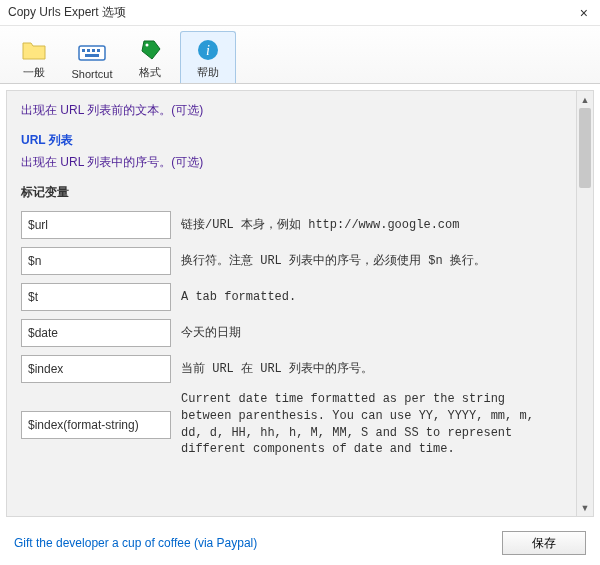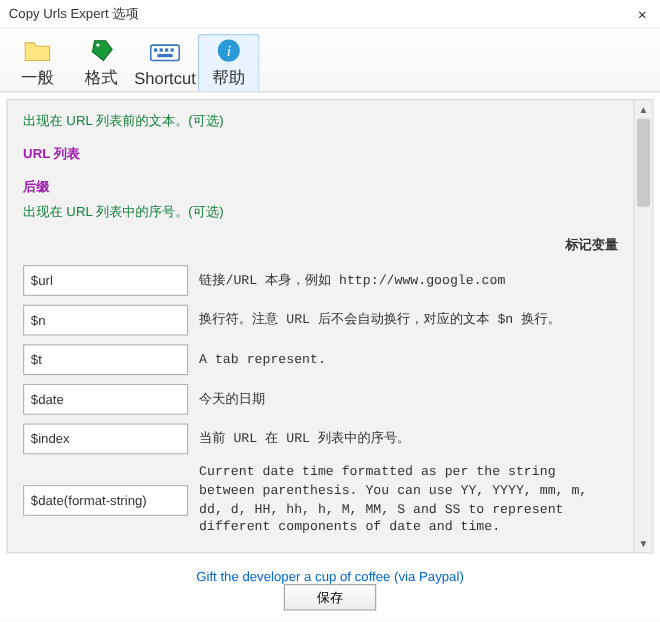--- a/index.html
+++ b/index.html
@@ -51,21 +51,21 @@
     border: 1px solid transparent;
     border-bottom: none;
     border-radius: 3px 3px 0 0;
     padding-bottom: 3px;
   }
   .tab.active {
     background: #e8f3ff;
     border-color: #a6c8e6;
   }
   .tab .icon { width: 28px; height: 26px; display:flex; align-items:center; justify-content:center; }
-  .tab .label { font-size: 15px; color: #333; margin-top: 2px; }
+  .tab .label { font-size: 11px; color: #333; margin-top: 2px; }
   .content-wrap {
     flex: 1;
     display: flex;
     background: #f2f2f2;
     border: 1px solid #d9d9d9;
     margin: 6px;
     position: relative;
     overflow: hidden;
   }
   .content {
@@ -86,43 +86,42 @@
   .scrollbar .arrow {
     width: 100%; height: 17px;
     display:flex; align-items:center; justify-content:center;
     font-size:9px; color:#606060; cursor:pointer;
   }
   .scrollbar .track { flex:1; position:relative; width:100%; }
   .scrollbar .thumb {
     position:absolute; left:2px; right:2px; top:0; height:80px;
     background:#c8c8c8; border-radius:2px;
   }
-  .section-title { font-weight: bold; margin-top: 12px; margin-bottom: 4px; color:#a21caf; }
-  .section-desc { margin-bottom: 8px; color:#15803d; }
-  .var-section-title { font-weight: bold; margin-top: 12px; margin-bottom: 6px; color:#333;text-align:right; }
+  .section-title { font-weight: bold; margin-top: 12px; margin-bottom: 4px; color:#1d4ed8; }
+  .section-desc { margin-bottom: 8px; color:#4c1d95; }
+  .var-section-title { font-weight: bold; margin-top: 12px; margin-bottom: 6px; color:#333; }
   .var-table { width: 100%; border-collapse: collapse; }
   .var-table td { vertical-align: middle; padding: 4px 0; }
   .var-table td.var-cell { width: 160px; padding-right: 10px; }
   .var-box {
     display: inline-block;
     width: 150px;
     border: 1px solid #b0b0b0;
     background: #fff;
     padding: 4px 6px;
     font-size: 12px;
     color: #333;
   }
   .var-desc { color:#333; line-height:1.4;font-family:Liberation Mono, monospace; }
   .footer {
     display: flex;
     align-items: center;
     justify-content: space-between;
     padding: 8px 14px 10px 14px;
     background: #fff;
-    flex-direction: column;
   }
   .footer .link { color: #0066cc; cursor: pointer; font-size: 12px; }
   .footer .save-btn {
     min-width: 84px;
     height: 24px;
     background: linear-gradient(#fdfdfd,#ececec);
     border: 1px solid #a0a0a0;
     cursor: pointer;
     font-size: 12px;
     font-family: inherit;
@@ -141,86 +140,85 @@
   <div class="tab">
     <span class="icon">
       <svg width="26" height="22" viewBox="0 0 26 22">
           <path d="M2 4 L10 4 L12 7 L24 7 L24 20 L2 20 Z" fill="#ffe680" stroke="#d4b84a" stroke-width="1"></path>
         </svg>
     </span>
     <span class="label">一般</span>
   </div>
   <div class="tab">
     <span class="icon">
-      <svg width="24" height="22" viewBox="0 0 24 22">
-          <path d="M6 2 L16 2 L22 10 L14 20 L4 12 Z" fill="#1a9a3a" stroke="#0d6b24" stroke-width="1"></path>
-          <circle cx="9" cy="6" r="1.5" fill="#fff"></circle>
-        </svg>
-    </span>
-    <span class="label">格式</span>
-  </div>
-  <div class="tab">
-    <span class="icon">
       <svg width="28" height="20" viewBox="0 0 28 20">
           <rect x="1" y="3" width="26" height="14" rx="2" fill="#fff" stroke="#3a78c4" stroke-width="1.5"></rect>
           <rect x="4" y="6" width="3" height="3" fill="#3a78c4"></rect>
           <rect x="9" y="6" width="3" height="3" fill="#3a78c4"></rect>
           <rect x="14" y="6" width="3" height="3" fill="#3a78c4"></rect>
           <rect x="19" y="6" width="3" height="3" fill="#3a78c4"></rect>
           <rect x="7" y="11" width="14" height="3" fill="#3a78c4"></rect>
         </svg>
     </span>
     <span class="label">Shortcut</span>
   </div>
+  <div class="tab">
+    <span class="icon">
+      <svg width="24" height="22" viewBox="0 0 24 22">
+          <path d="M6 2 L16 2 L22 10 L14 20 L4 12 Z" fill="#1a9a3a" stroke="#0d6b24" stroke-width="1"></path>
+          <circle cx="9" cy="6" r="1.5" fill="#fff"></circle>
+        </svg>
+    </span>
+    <span class="label">格式</span>
+  </div>
   <div class="tab active">
     <span class="icon">
       <svg width="24" height="24" viewBox="0 0 24 24">
           <circle cx="12" cy="12" r="10" fill="#2a9ad6"></circle>
           <text x="12" y="17" text-anchor="middle" font-family="Georgia,serif" font-style="italic" font-size="14" fill="#fff">i</text>
         </svg>
     </span>
     <span class="label">帮助</span>
   </div>
 </div>
 
 <div class="content-wrap">
   <div class="content">
     <div class="section-desc">出现在 URL 列表前的文本。(可选)</div>
 
     <div class="section-title">URL 列表</div>
 
-    <div class="section-title">后缀</div>
     <div class="section-desc">出现在 URL 列表中的序号。(可选)</div>
 
     <div class="var-section-title">标记变量</div>
 
     <table class="var-table">
       <tbody>
           <tr>
         <td class="var-cell"><span class="var-box">$url</span></td>
         <td class="var-desc">链接/URL 本身，例如 http://www.google.com</td>
       </tr>
       <tr>
         <td class="var-cell"><span class="var-box">$n</span></td>
-        <td class="var-desc">换行符。注意 URL 后不会自动换行，对应的文本 $n 换行。</td>
+        <td class="var-desc">换行符。注意 URL 列表中的序号，必须使用 $n 换行。</td>
       </tr>
       <tr>
         <td class="var-cell"><span class="var-box">$t</span></td>
-        <td class="var-desc">A tab represent.</td>
+        <td class="var-desc">A tab formatted.</td>
       </tr>
       <tr>
         <td class="var-cell"><span class="var-box">$date</span></td>
         <td class="var-desc">今天的日期</td>
       </tr>
       <tr>
         <td class="var-cell"><span class="var-box">$index</span></td>
         <td class="var-desc">当前 URL 在 URL 列表中的序号。</td>
       </tr>
       <tr>
-        <td class="var-cell"><span class="var-box">$date(format-string)</span></td>
+        <td class="var-cell"><span class="var-box">$index(format-string)</span></td>
         <td class="var-desc">Current date time formatted as per the string between parenthesis. You can use YY, YYYY, mm, m, dd, d, HH, hh, h, M, MM, S and SS to represent different components of date and time.</td>
       </tr>
 
     </tbody>
       </table>
   </div>
 
   <div class="scrollbar">
     <div class="arrow">▲</div>
     <div class="track">

